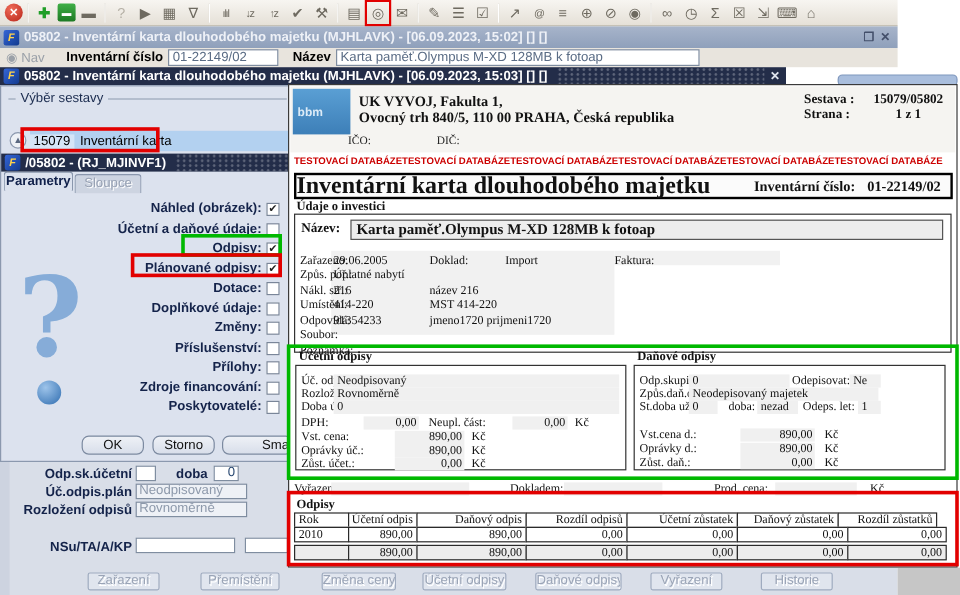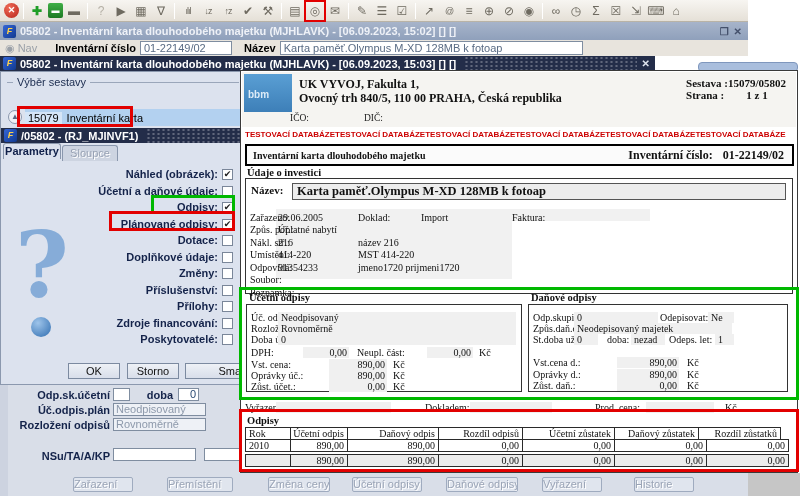--- a/index.html
+++ b/index.html
@@ -57,49 +57,49 @@
   #tab2{left:61px;top:73px;width:56px;background:#cdd4e1;color:#98a2b4;text-shadow:1px 1px 0 #fff}
   .qmark{position:absolute;left:14px;top:147px;font-family:"DejaVu Serif",serif;font-size:92px;font-weight:bold;
     color:#7da7d6;opacity:.9;line-height:1}
   .qball{position:absolute;left:30px;top:245px;width:20px;height:20px;border-radius:50%;
     background:radial-gradient(circle at 35% 30%,#9ec4ea,#2f6db0)}
   .cbrow{position:absolute;left:0;width:232px;height:14px;display:flex;justify-content:flex-end;align-items:center}
   .cblabel{font-size:11px;font-weight:bold;color:#14234a;margin-right:4px}
   .cbox{width:11px;height:11px;background:#fff;border:1px solid #7a8699;font-size:9px;line-height:9px;
     text-align:center;color:#222;flex:0 0 auto}
   .btn{position:absolute;height:16px;background:linear-gradient(#eef1f6,#d8deea);border:1px solid #7c8aa0;
-    border-radius:0;font-size:11px;text-align:center;line-height:14px;color:#111;overflow:hidden;white-space:nowrap}
+    border-radius:6px;font-size:11px;text-align:center;line-height:14px;color:#111;overflow:hidden;white-space:nowrap}
 
   
   .formlabel{position:absolute;font-size:11px;font-weight:bold;color:#14234a;text-align:right}
   .ffield{position:absolute;background:#fff;border:1px solid #7f8da0;height:13px;font-size:11px;
     line-height:11px;padding:0 2px;overflow:hidden;white-space:nowrap}
   .ffield.dis{background:#eef1f6;color:#8d99ab}
   .gbtn{position:absolute;height:15px;background:#e0e5ee;border:1px solid #9fabbf;border-radius:2px;
-    font-size:11px;color:#9aa4b6;text-align:left;line-height:13px;text-shadow:1px 1px 0 #fff;
+    font-size:11px;color:#9aa4b6;text-align:center;line-height:13px;text-shadow:1px 1px 0 #fff;
     overflow:hidden;white-space:nowrap}
   #formpane{left:0;top:385px;width:748px;height:111px;background:#d9dee8;border-left:8px solid #cdd3e0}
 
   
   #report{left:240px;top:70px;width:558px;height:403px;background:#fff;border:1px solid #3a3a3a;z-index:10;
     font-family:"Liberation Serif",serif;color:#111}
   #rephead{position:absolute;left:1px;top:1px;width:554px;height:55px;background:#f5f4f1}
   #replogo{position:absolute;left:2px;top:2px;width:48px;height:38px;
     background:linear-gradient(#5a9fd4,#3d7fb8);color:#dcebf7;font-size:10px;font-weight:bold;
     display:flex;align-items:flex-end;padding:12px 4px;font-family:"Liberation Sans",sans-serif}
   .org1{position:absolute;left:57px;top:5px;font-size:12px;font-weight:bold}
   .org2{position:absolute;left:57px;top:19px;font-size:12px;font-weight:bold}
   .icodic{position:absolute;top:41px;font-size:9.5px;color:#222}
-  #sestgrid{position:absolute;right:10px;top:5px;display:grid;grid-template-columns:auto auto;column-gap:0;
+  #sestgrid{position:absolute;right:10px;top:5px;display:grid;grid-template-columns:auto auto;column-gap:16px;
     font-size:11px;font-weight:bold}
   #testband{position:absolute;left:4px;top:59px;width:487px;display:flex;justify-content:space-between}
   .testdb{font-family:"Liberation Sans",sans-serif;font-size:8px;font-weight:bold;color:#cc0000;white-space:nowrap}
   #titlebox{position:absolute;left:4px;top:73px;width:549px;height:22px;border:2px solid #000;background:#fbfbfb;
     display:flex;align-items:center}
-  #titlebox .big{font-size:10px;font-weight:bold;padding-left:6px;flex:1}
+  #titlebox .big{font-size:20px;font-weight:bold;flex:1}
   #titlebox .invl{font-size:12px;font-weight:bold;margin-right:10px}
   #titlebox .invv{font-size:12px;font-weight:bold;margin-right:8px}
   .seclabel{position:absolute;font-size:10.5px;font-weight:bold}
   .secbox{position:absolute;border:1px solid #333;background:#fff}
   .rrow{position:absolute;font-size:10px;white-space:nowrap}
   .rl{position:absolute;font-size:10px;white-space:nowrap}
   .gchip{background:#f0f0f0;padding:0 3px;display:inline-block}
   .amt{position:absolute;font-size:10px;text-align:right;background:#f0f0f0;padding:0 2px}
   .grayrect{position:absolute;background:#f1f1f1}
   .gfield{position:absolute;background:#f0f0f0;height:11px}

